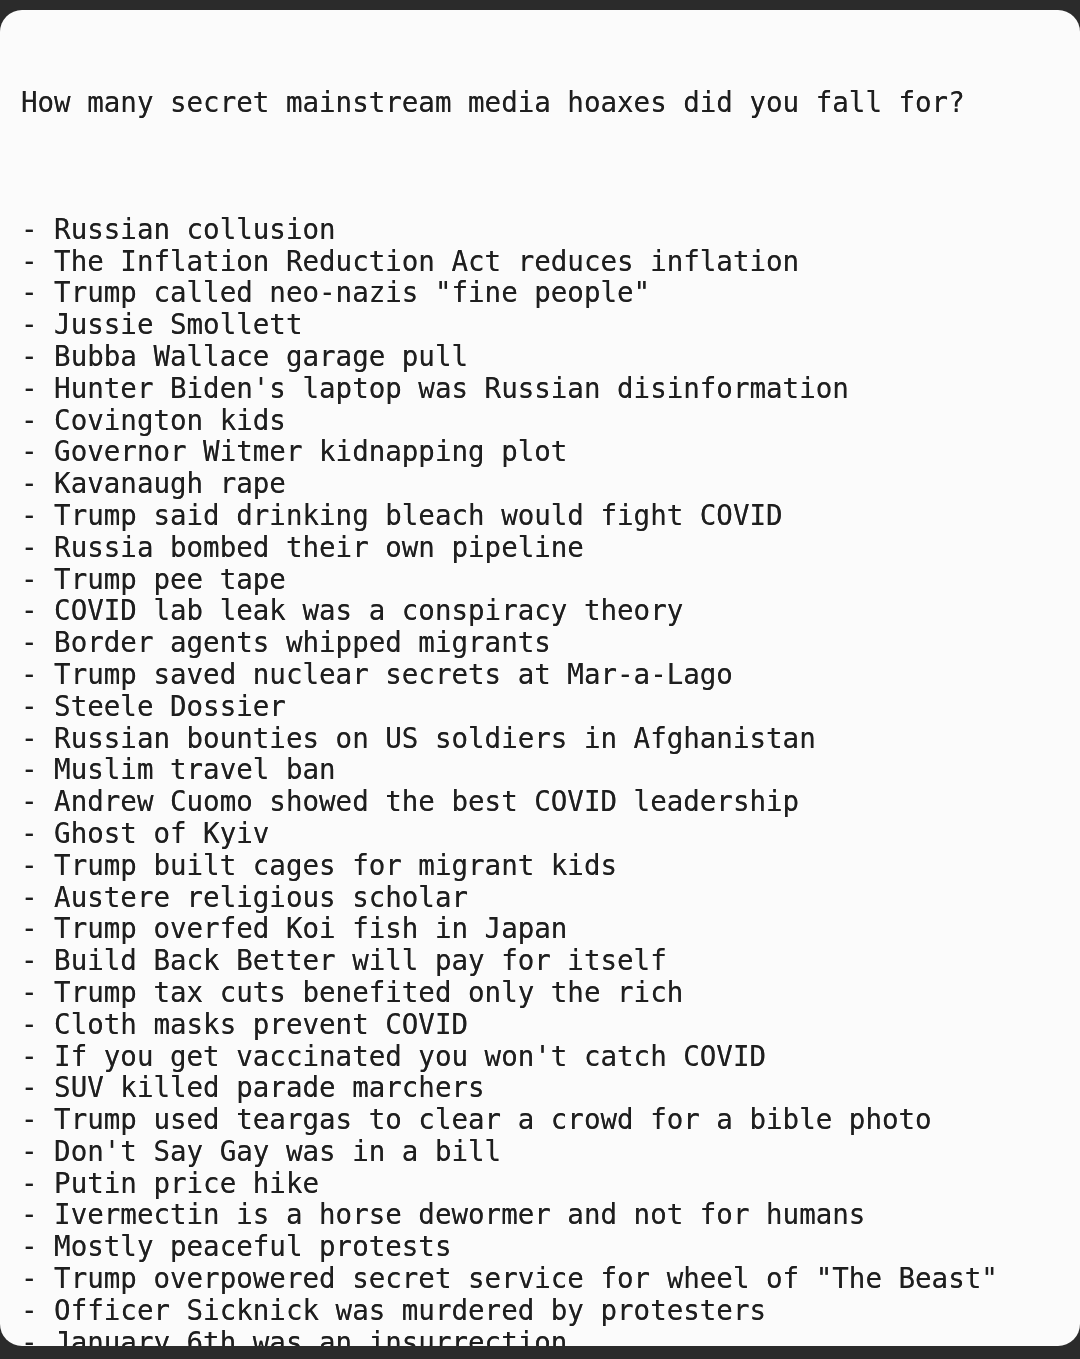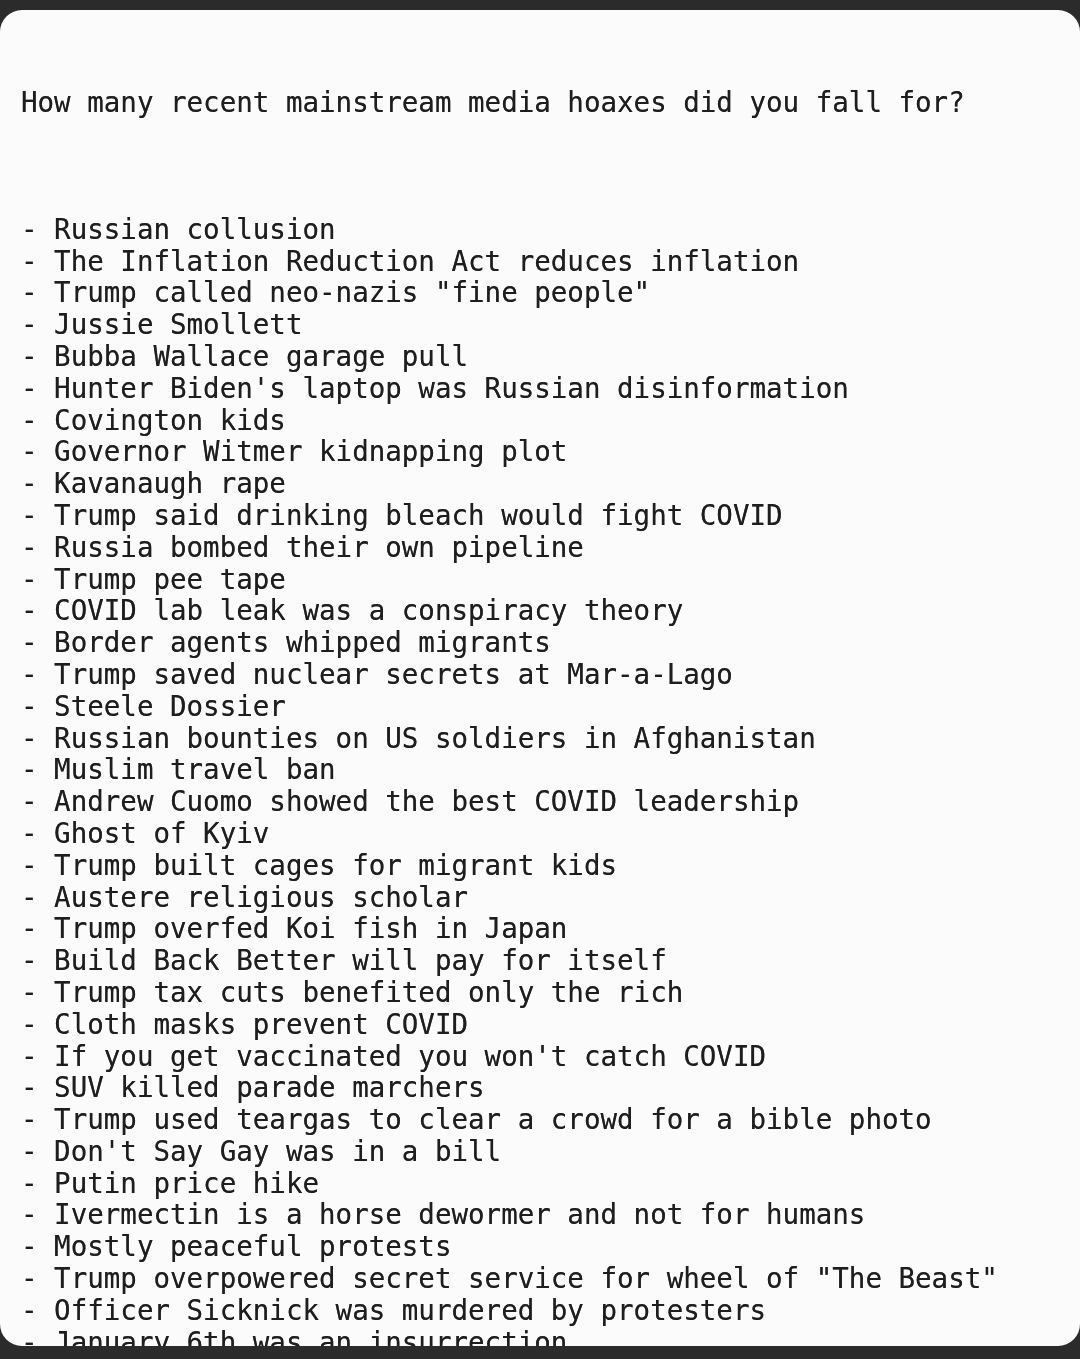--- a/index.html
+++ b/index.html
@@ -42,17 +42,17 @@
   .title {
     margin-bottom: 31.8px;
   }
 </style>
 </head>
 <body>
 
 <div class="stage">
   <div class="card">
     <div class="textblock">
-      <div class="line title">How many recent mainstream media hoaxes did you fall for?</div>
+      <div class="line title">How many secret mainstream media hoaxes did you fall for?</div>
       <div class="list"><div class="line">- Russian collusion</div><div class="line">- The Inflation Reduction Act reduces inflation</div><div class="line">- Trump called neo-nazis "fine people"</div><div class="line">- Jussie Smollett</div><div class="line">- Bubba Wallace garage pull</div><div class="line">- Hunter Biden's laptop was Russian disinformation</div><div class="line">- Covington kids</div><div class="line">- Governor Witmer kidnapping plot</div><div class="line">- Kavanaugh rape</div><div class="line">- Trump said drinking bleach would fight COVID</div><div class="line">- Russia bombed their own pipeline</div><div class="line">- Trump pee tape</div><div class="line">- COVID lab leak was a conspiracy theory</div><div class="line">- Border agents whipped migrants</div><div class="line">- Trump saved nuclear secrets at Mar-a-Lago</div><div class="line">- Steele Dossier</div><div class="line">- Russian bounties on US soldiers in Afghanistan</div><div class="line">- Muslim travel ban</div><div class="line">- Andrew Cuomo showed the best COVID leadership</div><div class="line">- Ghost of Kyiv</div><div class="line">- Trump built cages for migrant kids</div><div class="line">- Austere religious scholar</div><div class="line">- Trump overfed Koi fish in Japan</div><div class="line">- Build Back Better will pay for itself</div><div class="line">- Trump tax cuts benefited only the rich</div><div class="line">- Cloth masks prevent COVID</div><div class="line">- If you get vaccinated you won't catch COVID</div><div class="line">- SUV killed parade marchers</div><div class="line">- Trump used teargas to clear a crowd for a bible photo</div><div class="line">- Don't Say Gay was in a bill</div><div class="line">- Putin price hike</div><div class="line">- Ivermectin is a horse dewormer and not for humans</div><div class="line">- Mostly peaceful protests</div><div class="line">- Trump overpowered secret service for wheel of "The Beast"</div><div class="line">- Officer Sicknick was murdered by protesters</div><div class="line">- January 6th was an insurrection</div></div>
     </div>
   </div>
 </div>
 
 </body></html>

